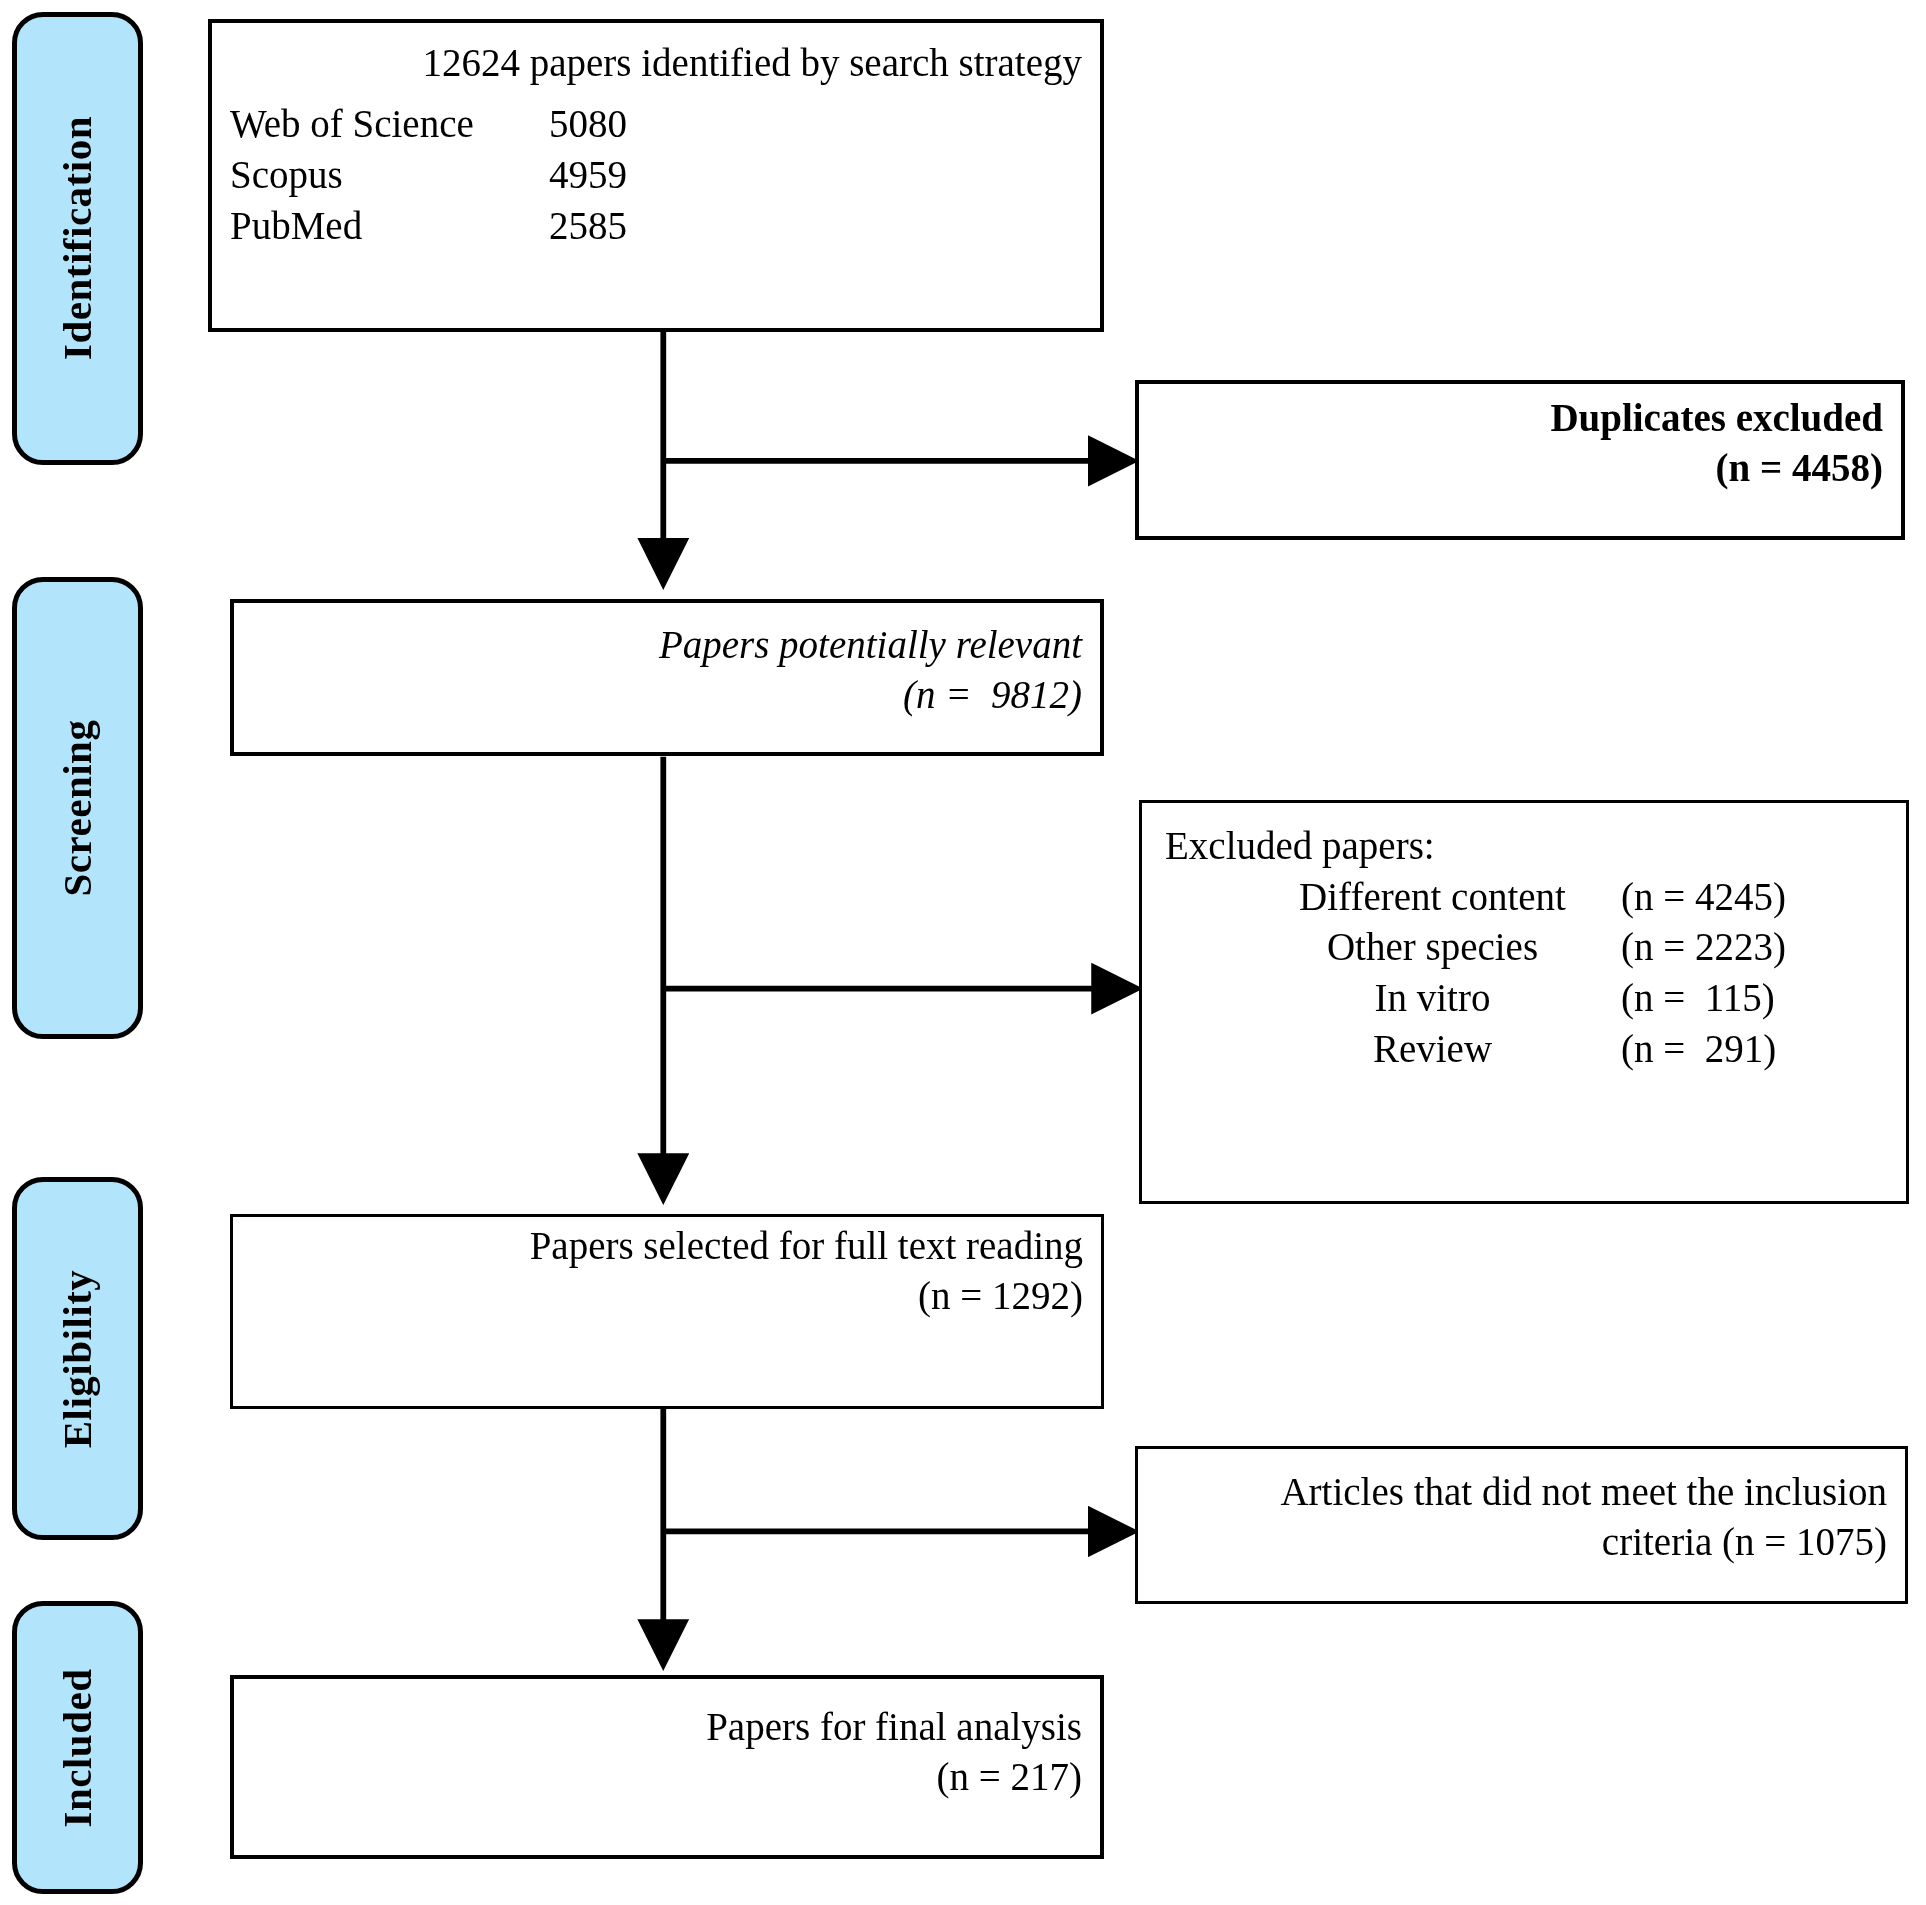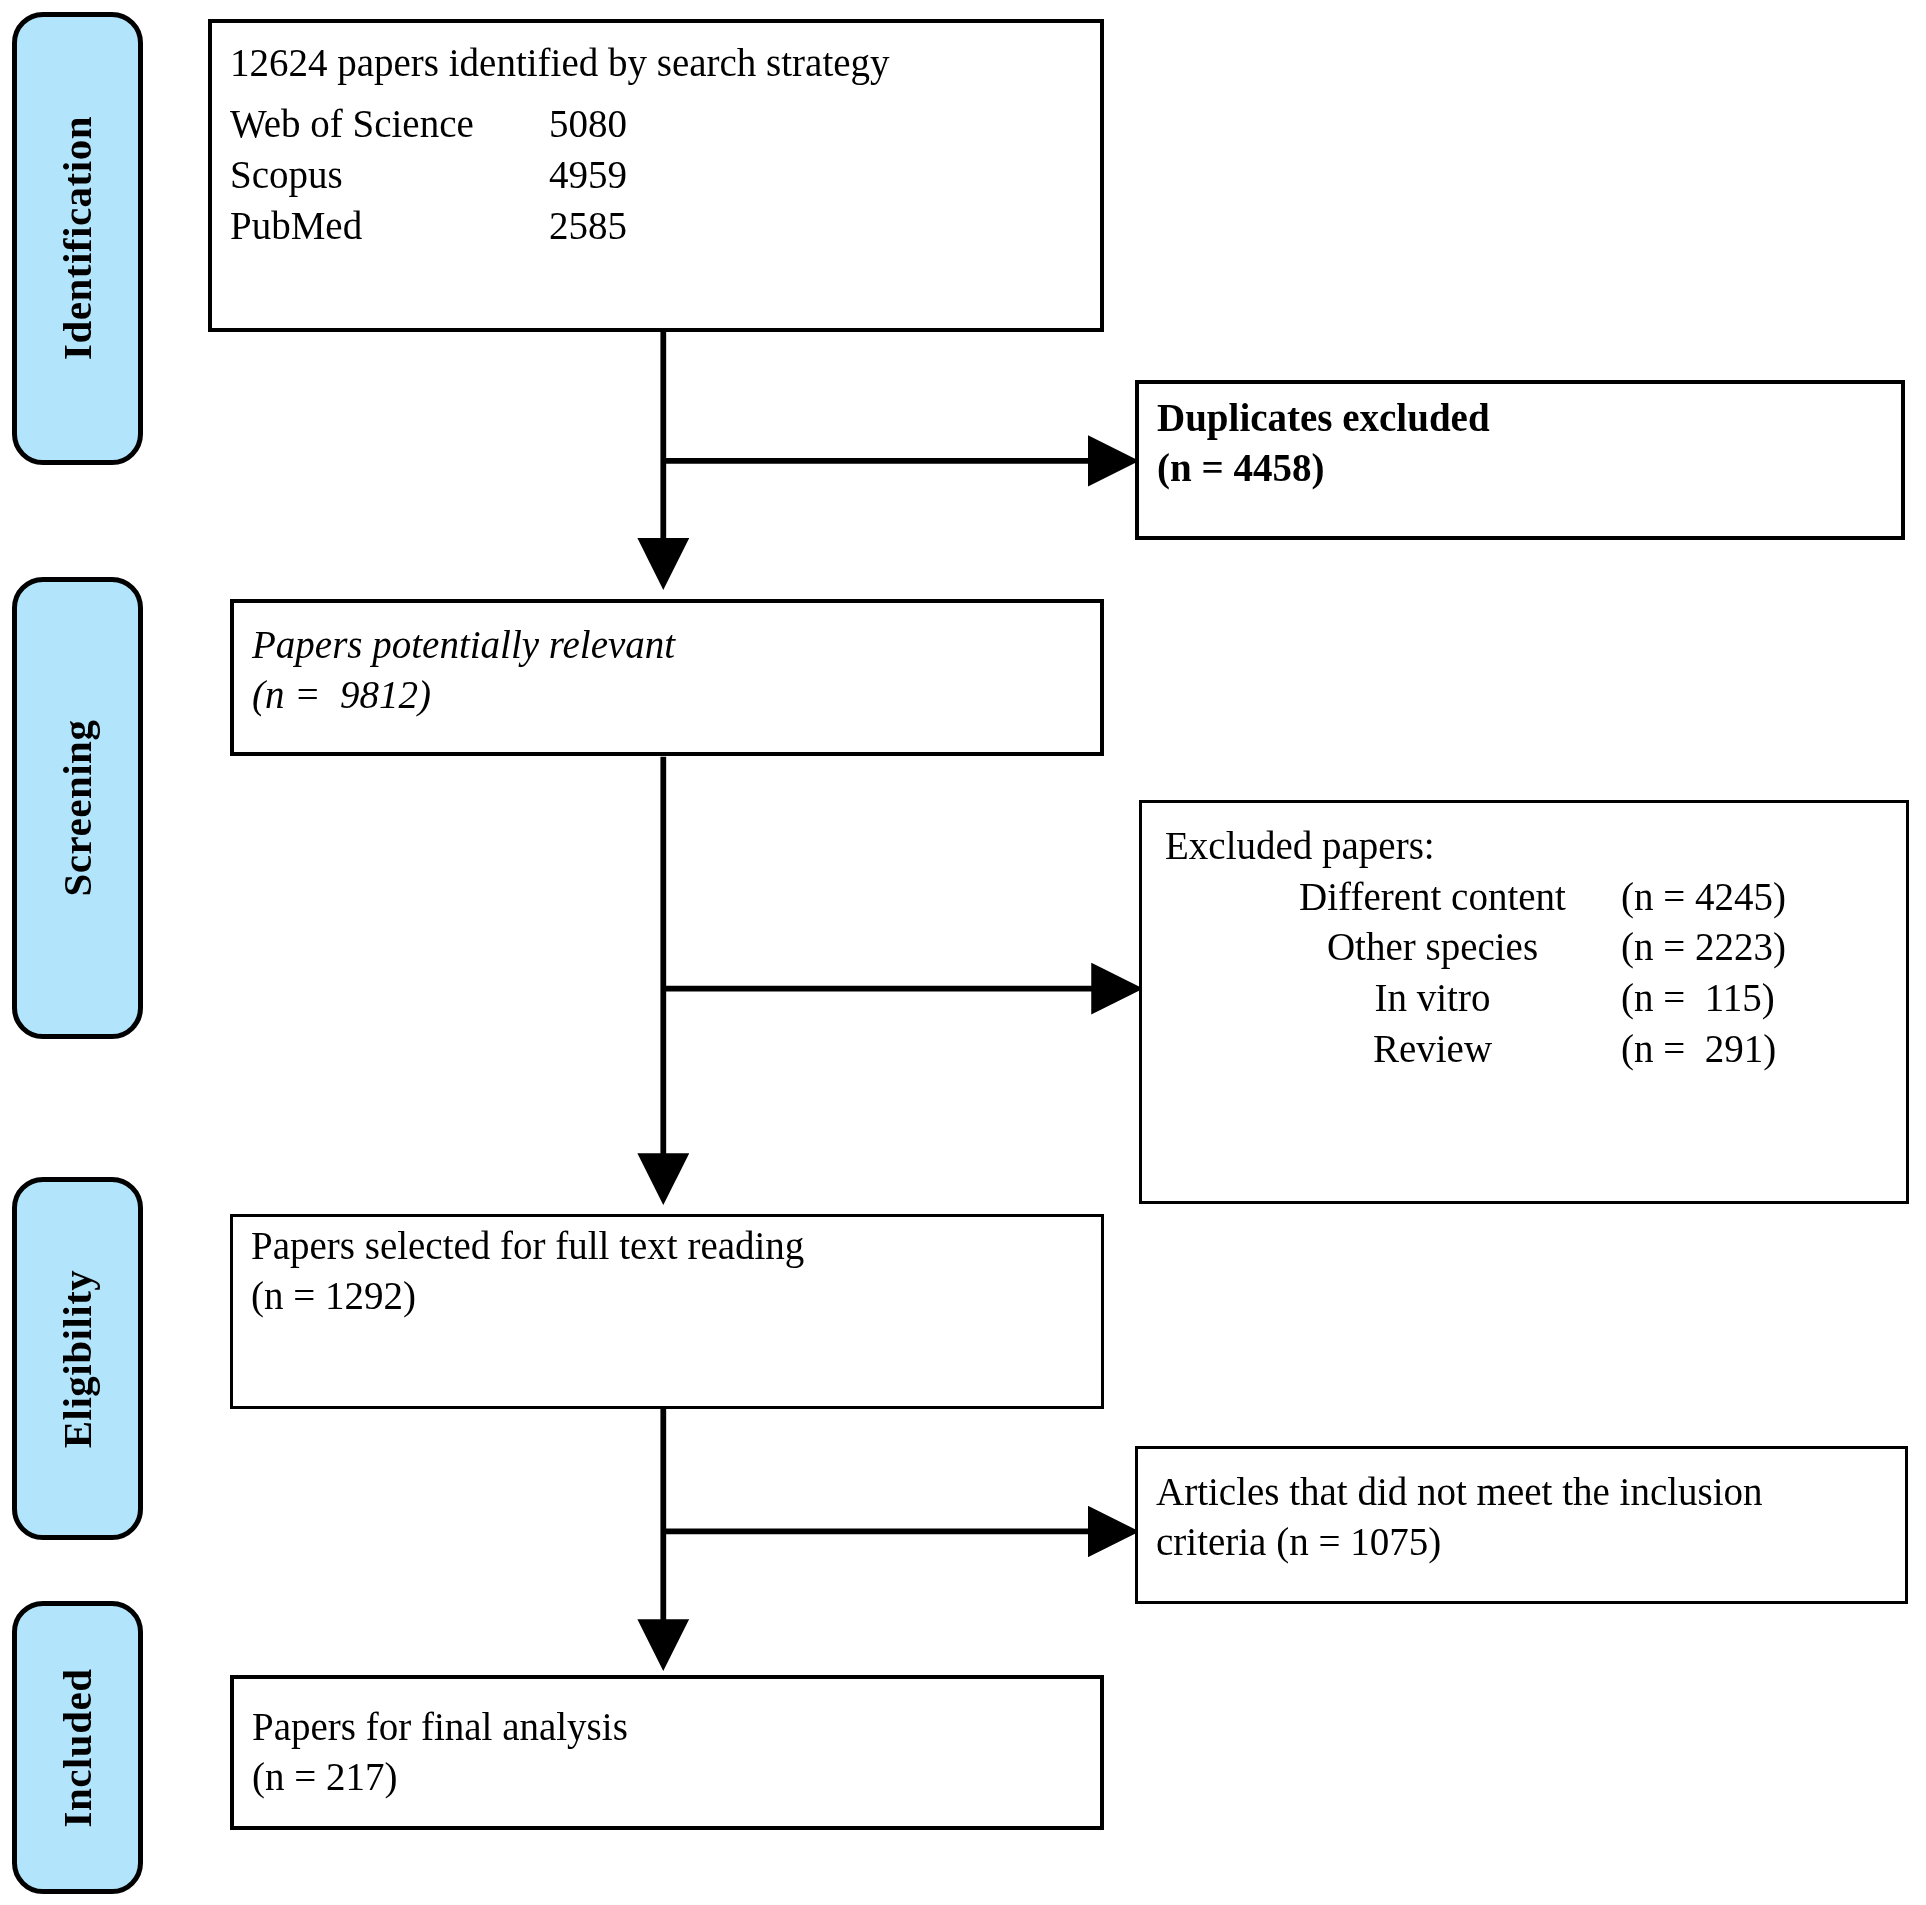--- a/index.html
+++ b/index.html
@@ -52,21 +52,21 @@
     position: absolute;
     left: 0;
     right: 0;
     top: 0;
     padding: 13.6px 18px 0 18px;
     box-sizing: border-box;
     color: #000000;
   }
 
   .line-center {
-    text-align: left;
+    text-align: right;
     font-size: 39px;
     line-height: 1.28;
     white-space: pre;
   }
 
   
   .kv-row {
     display: flex;
     font-size: 39px;
     line-height: 1.30;
@@ -201,21 +201,21 @@
     </div>
   </div>
 
   <div class="flow-box thin" style="left:1135px; top:1446px; width:773px; height:158px;padding-left:33px;">
     <div class="box-inner" style="padding-top:18px;">
       <div class="line-center">Articles that did not meet the inclusion</div>
       <div class="line-center">criteria (n = 1075)</div>
     </div>
   </div>
 
-  <div class="flow-box" style="left:230px; top:1675px; width:874px; height:155px;">
+  <div class="flow-box" style="left:230px; top:1675px; width:874px; height:184px;">
     <div class="box-inner" style="padding-top:23px;">
       <div class="line-center">Papers for final analysis</div>
       <div class="line-center">(n = 217)</div>
     </div>
   </div>
 
 </div>
 
 
 </body></html>

